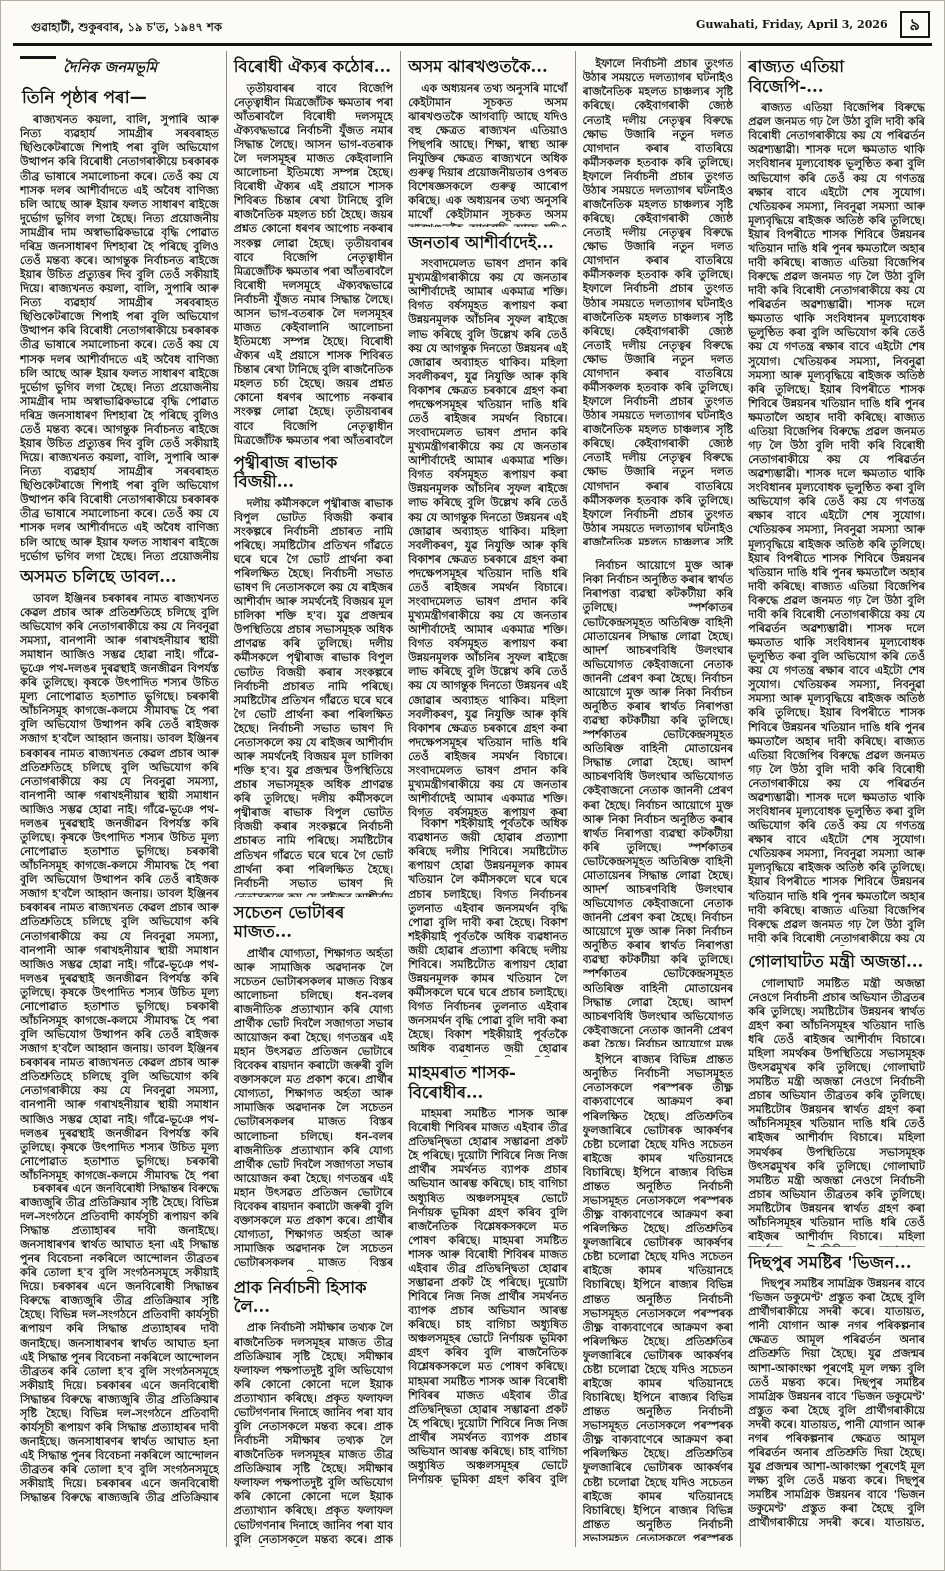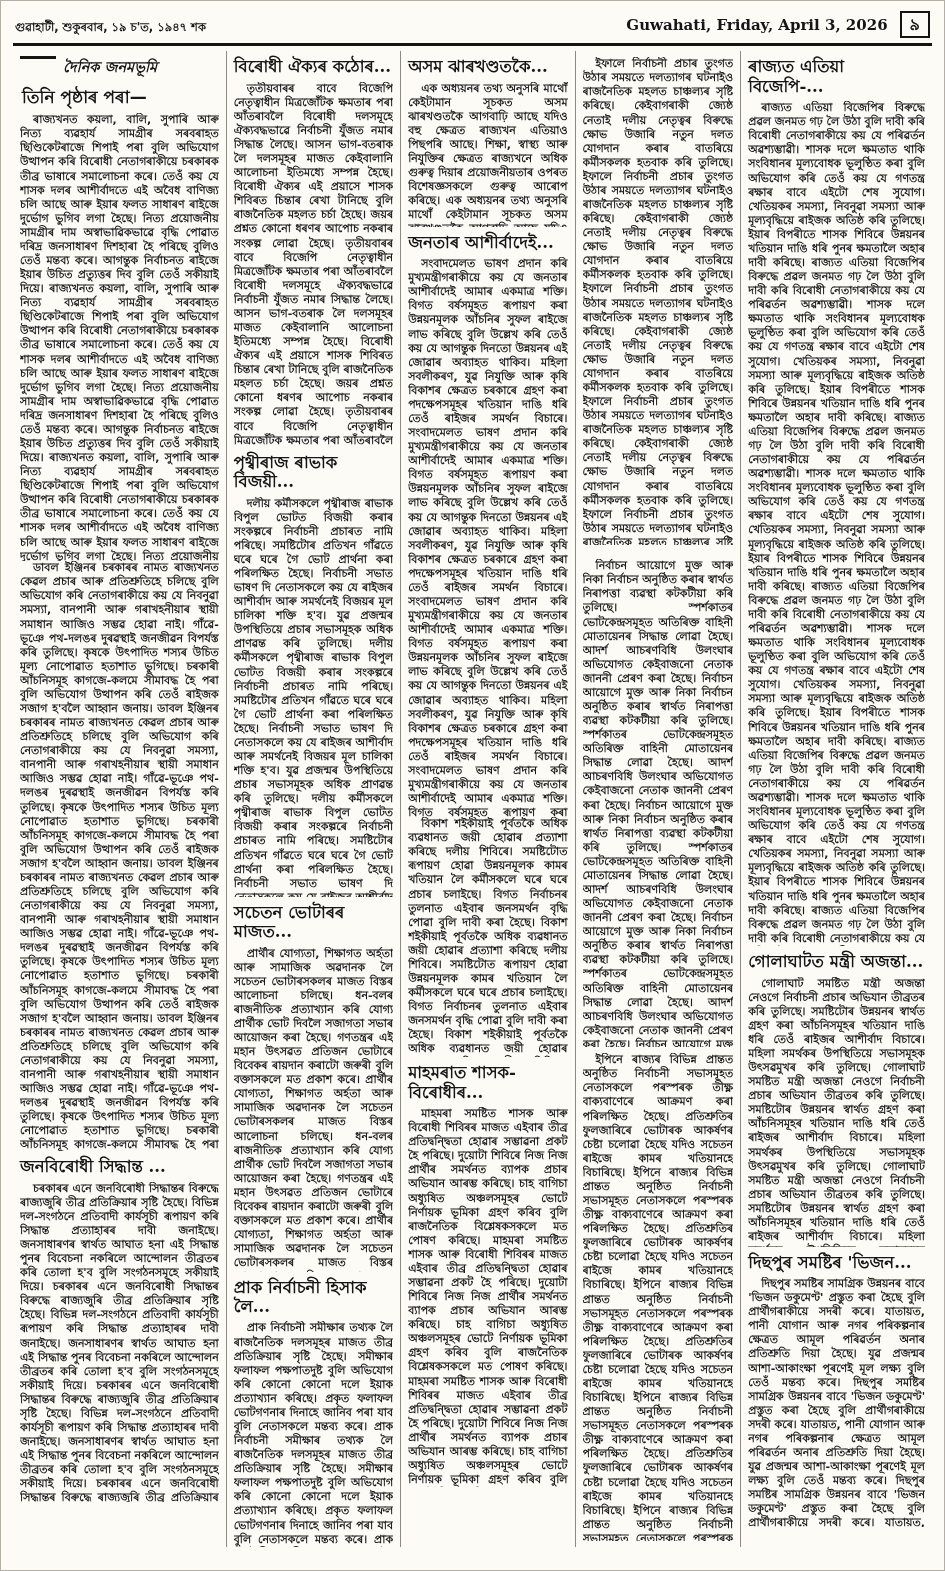--- a/index.html
+++ b/index.html
@@ -5,23 +5,23 @@
   * { margin:0; padding:0; box-sizing:border-box; }
   html, body { background:#9a968e; }
   .sheet {
     width:945px; height:1571px; margin:0 auto; overflow:hidden;
     background:#fcfbf6; color:#161616;
     border:1px solid #b3afa5;
     padding:8px 12px 12px;
     font-family:"DejaVu Sans", sans-serif;
   }
   .hdr { display:flex; justify-content:space-between; align-items:flex-end; padding:2px 2px 5px 2px; }
-  .hdr-left { font-size:11.5px; font-weight:bold; }
+  .hdr-left { font-size:11.5px; font-weight:bold;margin-left:16px; }
   .hdr-right { display:flex; align-items:center; gap:12px; }
-  .hdr-date-en { font-family:"DejaVu Serif", serif; font-weight:bold; font-size:15px; }
+  .hdr-date-en { font-family:"DejaVu Serif", serif; font-weight:bold; font-size:11px; }
   .pageno { border:2px solid #141414; padding:0 8px; font-size:16px; font-weight:bold; line-height:1.45; }
   .hdr-rule { border-top:3px solid #141414; margin-bottom:5px; }
   .content {
     display:grid;
     grid-template-columns:1.22fr 1fr 1fr 0.95fr 1.1fr;
     height:1496px; overflow:hidden;
   }
   .col { overflow:hidden; padding:0 7px; min-width:0; }
   .col + .col { border-left:1px solid #8d8a82; }
   .mast { display:flex; align-items:flex-start; gap:7px; padding-top:5px; }
@@ -57,23 +57,23 @@
 
     <section class="col">
       <div class="mast">
         <span class="mast-dash"></span>
         <span class="mast-name">দৈনিক জনমভূমি</span>
       </div>
       <div class="kicker">তিনি পৃষ্ঠাৰ পৰা—</div>
 
       <div class="abody" style="height:448px">ৰাজ্যখনত কয়লা, বালি, সুপাৰি আৰু নিত্য ব্যৱহাৰ্য সামগ্ৰীৰ সৰবৰাহত ছিণ্ডিকেটৰাজে শিপাই পৰা বুলি অভিযোগ উত্থাপন কৰি বিৰোধী নেতাগৰাকীয়ে চৰকাৰক তীব্ৰ ভাষাৰে সমালোচনা কৰে। তেওঁ কয় যে শাসক দলৰ আশীৰ্বাদতে এই অবৈধ বাণিজ্য চলি আছে আৰু ইয়াৰ ফলত সাধাৰণ ৰাইজে দুৰ্ভোগ ভুগিব লগা হৈছে। নিত্য প্ৰয়োজনীয় সামগ্ৰীৰ দাম অস্বাভাৱিকভাৱে বৃদ্ধি পোৱাত দৰিদ্ৰ জনসাধাৰণ দিশহাৰা হৈ পৰিছে বুলিও তেওঁ মন্তব্য কৰে। আগন্তুক নিৰ্বাচনত ৰাইজে ইয়াৰ উচিত প্ৰত্যুত্তৰ দিব বুলি তেওঁ সকীয়াই দিয়ে। ৰাজ্যখনত কয়লা, বালি, সুপাৰি আৰু নিত্য ব্যৱহাৰ্য সামগ্ৰীৰ সৰবৰাহত ছিণ্ডিকেটৰাজে শিপাই পৰা বুলি অভিযোগ উত্থাপন কৰি বিৰোধী নেতাগৰাকীয়ে চৰকাৰক তীব্ৰ ভাষাৰে সমালোচনা কৰে। তেওঁ কয় যে শাসক দলৰ আশীৰ্বাদতে এই অবৈধ বাণিজ্য চলি আছে আৰু ইয়াৰ ফলত সাধাৰণ ৰাইজে দুৰ্ভোগ ভুগিব লগা হৈছে। নিত্য প্ৰয়োজনীয় সামগ্ৰীৰ দাম অস্বাভাৱিকভাৱে বৃদ্ধি পোৱাত দৰিদ্ৰ জনসাধাৰণ দিশহাৰা হৈ পৰিছে বুলিও তেওঁ মন্তব্য কৰে। আগন্তুক নিৰ্বাচনত ৰাইজে ইয়াৰ উচিত প্ৰত্যুত্তৰ দিব বুলি তেওঁ সকীয়াই দিয়ে। ৰাজ্যখনত কয়লা, বালি, সুপাৰি আৰু নিত্য ব্যৱহাৰ্য সামগ্ৰীৰ সৰবৰাহত ছিণ্ডিকেটৰাজে শিপাই পৰা বুলি অভিযোগ উত্থাপন কৰি বিৰোধী নেতাগৰাকীয়ে চৰকাৰক তীব্ৰ ভাষাৰে সমালোচনা কৰে। তেওঁ কয় যে শাসক দলৰ আশীৰ্বাদতে এই অবৈধ বাণিজ্য চলি আছে আৰু ইয়াৰ ফলত সাধাৰণ ৰাইজে দুৰ্ভোগ ভুগিব লগা হৈছে। নিত্য প্ৰয়োজনীয় সামগ্ৰীৰ দাম অস্বাভাৱিকভাৱে বৃদ্ধি পোৱাত দৰিদ্ৰ জনসাধাৰণ দিশহাৰা হৈ পৰিছে বুলিও তেওঁ মন্তব্য কৰে। আগন্তুক নিৰ্বাচনত ৰাইজে ইয়াৰ উচিত প্ৰত্যুত্তৰ দিব বুলি তেওঁ সকীয়াই দিয়ে। ৰাজ্যখনত কয়লা, বালি, সুপাৰি আৰু নিত্য ব্যৱহাৰ্য সামগ্ৰীৰ সৰবৰাহত ছিণ্ডিকেটৰাজে শিপাই পৰা বুলি অভিযোগ উত্থাপন কৰি বিৰোধী নেতাগৰাকীয়ে চৰকাৰক তীব্ৰ ভাষাৰে সমালোচনা কৰে। তেওঁ কয় যে শাসক দলৰ আশীৰ্বাদতে এই অবৈধ বাণিজ্য চলি আছে আৰু ইয়াৰ ফলত সাধাৰণ ৰাইজে দুৰ্ভোগ ভুগিব লগা হৈছে। নিত্য প্ৰয়োজনীয় সামগ্ৰীৰ দাম অস্বাভাৱিকভাৱে বৃদ্ধি পোৱাত দৰিদ্ৰ জনসাধাৰণ দিশহাৰা হৈ পৰিছে বুলিও তেওঁ মন্তব্য কৰে। আগন্তুক নিৰ্বাচনত ৰাইজে ইয়াৰ উচিত প্ৰত্যুত্তৰ দিব বুলি তেওঁ সকীয়াই দিয়ে।</div>
 
+      <h2 class="headline">অসমত চলিছে ডাবল...</h2>
       <div class="abody" style="height:590px">ডাবল ইঞ্জিনৰ চৰকাৰৰ নামত ৰাজ্যখনত কেৱল প্ৰচাৰ আৰু প্ৰতিশ্ৰুতিহে চলিছে বুলি অভিযোগ কৰি নেতাগৰাকীয়ে কয় যে নিবনুৱা সমস্যা, বানপানী আৰু গৰাখহনীয়াৰ স্থায়ী সমাধান আজিও সম্ভৱ হোৱা নাই। গাঁৱে-ভূঞে পথ-দলঙৰ দুৰৱস্থাই জনজীৱন বিপৰ্যস্ত কৰি তুলিছে। কৃষকে উৎপাদিত শস্যৰ উচিত মূল্য নোপোৱাত হতাশাত ভুগিছে। চৰকাৰী আঁচনিসমূহ কাগজে-কলমে সীমাবদ্ধ হৈ পৰা বুলি অভিযোগ উত্থাপন কৰি তেওঁ ৰাইজক সজাগ হ'বলৈ আহ্বান জনায়। ডাবল ইঞ্জিনৰ চৰকাৰৰ নামত ৰাজ্যখনত কেৱল প্ৰচাৰ আৰু প্ৰতিশ্ৰুতিহে চলিছে বুলি অভিযোগ কৰি নেতাগৰাকীয়ে কয় যে নিবনুৱা সমস্যা, বানপানী আৰু গৰাখহনীয়াৰ স্থায়ী সমাধান আজিও সম্ভৱ হোৱা নাই। গাঁৱে-ভূঞে পথ-দলঙৰ দুৰৱস্থাই জনজীৱন বিপৰ্যস্ত কৰি তুলিছে। কৃষকে উৎপাদিত শস্যৰ উচিত মূল্য নোপোৱাত হতাশাত ভুগিছে। চৰকাৰী আঁচনিসমূহ কাগজে-কলমে সীমাবদ্ধ হৈ পৰা বুলি অভিযোগ উত্থাপন কৰি তেওঁ ৰাইজক সজাগ হ'বলৈ আহ্বান জনায়। ডাবল ইঞ্জিনৰ চৰকাৰৰ নামত ৰাজ্যখনত কেৱল প্ৰচাৰ আৰু প্ৰতিশ্ৰুতিহে চলিছে বুলি অভিযোগ কৰি নেতাগৰাকীয়ে কয় যে নিবনুৱা সমস্যা, বানপানী আৰু গৰাখহনীয়াৰ স্থায়ী সমাধান আজিও সম্ভৱ হোৱা নাই। গাঁৱে-ভূঞে পথ-দলঙৰ দুৰৱস্থাই জনজীৱন বিপৰ্যস্ত কৰি তুলিছে। কৃষকে উৎপাদিত শস্যৰ উচিত মূল্য নোপোৱাত হতাশাত ভুগিছে। চৰকাৰী আঁচনিসমূহ কাগজে-কলমে সীমাবদ্ধ হৈ পৰা বুলি অভিযোগ উত্থাপন কৰি তেওঁ ৰাইজক সজাগ হ'বলৈ আহ্বান জনায়। ডাবল ইঞ্জিনৰ চৰকাৰৰ নামত ৰাজ্যখনত কেৱল প্ৰচাৰ আৰু প্ৰতিশ্ৰুতিহে চলিছে বুলি অভিযোগ কৰি নেতাগৰাকীয়ে কয় যে নিবনুৱা সমস্যা, বানপানী আৰু গৰাখহনীয়াৰ স্থায়ী সমাধান আজিও সম্ভৱ হোৱা নাই। গাঁৱে-ভূঞে পথ-দলঙৰ দুৰৱস্থাই জনজীৱন বিপৰ্যস্ত কৰি তুলিছে। কৃষকে উৎপাদিত শস্যৰ উচিত মূল্য নোপোৱাত হতাশাত ভুগিছে। চৰকাৰী আঁচনিসমূহ কাগজে-কলমে সীমাবদ্ধ হৈ পৰা বুলি অভিযোগ উত্থাপন কৰি তেওঁ ৰাইজক সজাগ হ'বলৈ আহ্বান জনায়। ডাবল ইঞ্জিনৰ চৰকাৰৰ নামত ৰাজ্যখনত কেৱল প্ৰচাৰ আৰু প্ৰতিশ্ৰুতিহে চলিছে বুলি অভিযোগ কৰি নেতাগৰাকীয়ে কয় যে নিবনুৱা সমস্যা, বানপানী আৰু গৰাখহনীয়াৰ স্থায়ী সমাধান আজিও সম্ভৱ হোৱা নাই। গাঁৱে-ভূঞে পথ-দলঙৰ দুৰৱস্থাই জনজীৱন বিপৰ্যস্ত কৰি তুলিছে। কৃষকে উৎপাদিত শস্যৰ উচিত মূল্য নোপোৱাত হতাশাত ভুগিছে। চৰকাৰী আঁচনিসমূহ কাগজে-কলমে সীমাবদ্ধ হৈ পৰা বুলি অভিযোগ উত্থাপন কৰি তেওঁ ৰাইজক সজাগ হ'বলৈ আহ্বান জনায়।</div>
 
-      <h2 class="headline">জনবিৰোধী সিদ্ধান্ত ...</h2>
       <div class="abody" style="height:320px">চৰকাৰৰ এনে জনবিৰোধী সিদ্ধান্তৰ বিৰুদ্ধে ৰাজ্যজুৰি তীব্ৰ প্ৰতিক্ৰিয়াৰ সৃষ্টি হৈছে। বিভিন্ন দল-সংগঠনে প্ৰতিবাদী কাৰ্যসূচী ৰূপায়ণ কৰি সিদ্ধান্ত প্ৰত্যাহাৰৰ দাবী জনাইছে। জনসাধাৰণৰ স্বাৰ্থত আঘাত হনা এই সিদ্ধান্ত পুনৰ বিবেচনা নকৰিলে আন্দোলন তীব্ৰতৰ কৰি তোলা হ'ব বুলি সংগঠনসমূহে সকীয়াই দিয়ে। চৰকাৰৰ এনে জনবিৰোধী সিদ্ধান্তৰ বিৰুদ্ধে ৰাজ্যজুৰি তীব্ৰ প্ৰতিক্ৰিয়াৰ সৃষ্টি হৈছে। বিভিন্ন দল-সংগঠনে প্ৰতিবাদী কাৰ্যসূচী ৰূপায়ণ কৰি সিদ্ধান্ত প্ৰত্যাহাৰৰ দাবী জনাইছে। জনসাধাৰণৰ স্বাৰ্থত আঘাত হনা এই সিদ্ধান্ত পুনৰ বিবেচনা নকৰিলে আন্দোলন তীব্ৰতৰ কৰি তোলা হ'ব বুলি সংগঠনসমূহে সকীয়াই দিয়ে। চৰকাৰৰ এনে জনবিৰোধী সিদ্ধান্তৰ বিৰুদ্ধে ৰাজ্যজুৰি তীব্ৰ প্ৰতিক্ৰিয়াৰ সৃষ্টি হৈছে। বিভিন্ন দল-সংগঠনে প্ৰতিবাদী কাৰ্যসূচী ৰূপায়ণ কৰি সিদ্ধান্ত প্ৰত্যাহাৰৰ দাবী জনাইছে। জনসাধাৰণৰ স্বাৰ্থত আঘাত হনা এই সিদ্ধান্ত পুনৰ বিবেচনা নকৰিলে আন্দোলন তীব্ৰতৰ কৰি তোলা হ'ব বুলি সংগঠনসমূহে সকীয়াই দিয়ে। চৰকাৰৰ এনে জনবিৰোধী সিদ্ধান্তৰ বিৰুদ্ধে ৰাজ্যজুৰি তীব্ৰ প্ৰতিক্ৰিয়াৰ সৃষ্টি হৈছে। বিভিন্ন দল-সংগঠনে প্ৰতিবাদী কাৰ্যসূচী ৰূপায়ণ কৰি সিদ্ধান্ত প্ৰত্যাহাৰৰ দাবী জনাইছে। জনসাধাৰণৰ স্বাৰ্থত আঘাত হনা এই সিদ্ধান্ত পুনৰ বিবেচনা নকৰিলে আন্দোলন তীব্ৰতৰ কৰি তোলা হ'ব বুলি সংগঠনসমূহে সকীয়াই দিয়ে।</div>
     </section>
 
     <section class="col">
       <h2 class="headline">বিৰোধী ঐক্যৰ কঠোৰ...</h2>
       <div class="abody" style="height:365px">তৃতীয়বাৰৰ বাবে বিজেপি নেতৃত্বাধীন মিত্ৰজোঁটক ক্ষমতাৰ পৰা আঁতৰাবলৈ বিৰোধী দলসমূহে ঐক্যবদ্ধভাৱে নিৰ্বাচনী যুঁজত নমাৰ সিদ্ধান্ত লৈছে। আসন ভাগ-বতৰাক লৈ দলসমূহৰ মাজত কেইবালানি আলোচনা ইতিমধ্যে সম্পন্ন হৈছে। বিৰোধী ঐক্যৰ এই প্ৰয়াসে শাসক শিবিৰত চিন্তাৰ ৰেখা টানিছে বুলি ৰাজনৈতিক মহলত চৰ্চা হৈছে। জয়ৰ প্ৰশ্নত কোনো ধৰণৰ আপোচ নকৰাৰ সংকল্প লোৱা হৈছে। তৃতীয়বাৰৰ বাবে বিজেপি নেতৃত্বাধীন মিত্ৰজোঁটক ক্ষমতাৰ পৰা আঁতৰাবলৈ বিৰোধী দলসমূহে ঐক্যবদ্ধভাৱে নিৰ্বাচনী যুঁজত নমাৰ সিদ্ধান্ত লৈছে। আসন ভাগ-বতৰাক লৈ দলসমূহৰ মাজত কেইবালানি আলোচনা ইতিমধ্যে সম্পন্ন হৈছে। বিৰোধী ঐক্যৰ এই প্ৰয়াসে শাসক শিবিৰত চিন্তাৰ ৰেখা টানিছে বুলি ৰাজনৈতিক মহলত চৰ্চা হৈছে। জয়ৰ প্ৰশ্নত কোনো ধৰণৰ আপোচ নকৰাৰ সংকল্প লোৱা হৈছে। তৃতীয়বাৰৰ বাবে বিজেপি নেতৃত্বাধীন মিত্ৰজোঁটক ক্ষমতাৰ পৰা আঁতৰাবলৈ বিৰোধী দলসমূহে ঐক্যবদ্ধভাৱে নিৰ্বাচনী যুঁজত নমাৰ সিদ্ধান্ত লৈছে। আসন ভাগ-বতৰাক লৈ দলসমূহৰ মাজত কেইবালানি আলোচনা ইতিমধ্যে সম্পন্ন হৈছে। বিৰোধী ঐক্যৰ এই প্ৰয়াসে শাসক শিবিৰত চিন্তাৰ ৰেখা টানিছে বুলি ৰাজনৈতিক মহলত চৰ্চা হৈছে। জয়ৰ প্ৰশ্নত কোনো ধৰণৰ আপোচ নকৰাৰ সংকল্প লোৱা হৈছে। তৃতীয়বাৰৰ বাবে বিজেপি নেতৃত্বাধীন মিত্ৰজোঁটক ক্ষমতাৰ পৰা আঁতৰাবলৈ বিৰোধী দলসমূহে ঐক্যবদ্ধভাৱে নিৰ্বাচনী যুঁজত নমাৰ সিদ্ধান্ত লৈছে। আসন ভাগ-বতৰাক লৈ দলসমূহৰ মাজত কেইবালানি আলোচনা ইতিমধ্যে সম্পন্ন হৈছে। বিৰোধী ঐক্যৰ এই প্ৰয়াসে শাসক শিবিৰত চিন্তাৰ ৰেখা টানিছে বুলি ৰাজনৈতিক মহলত চৰ্চা হৈছে। জয়ৰ প্ৰশ্নত কোনো ধৰণৰ আপোচ নকৰাৰ সংকল্প লোৱা হৈছে।</div>
 
       <h2 class="headline">পৃথ্বীৰাজ ৰাভাক বিজয়ী...</h2>
       <div class="abody" style="height:400px">দলীয় কৰ্মীসকলে পৃথ্বীৰাজ ৰাভাক বিপুল ভোটত বিজয়ী কৰাৰ সংকল্পৰে নিৰ্বাচনী প্ৰচাৰত নামি পৰিছে। সমষ্টিটোৰ প্ৰতিখন গাঁৱতে ঘৰে ঘৰে গৈ ভোট প্ৰাৰ্থনা কৰা পৰিলক্ষিত হৈছে। নিৰ্বাচনী সভাত ভাষণ দি নেতাসকলে কয় যে ৰাইজৰ আশীৰ্বাদ আৰু সমৰ্থনেই বিজয়ৰ মূল চালিকা শক্তি হ'ব। যুৱ প্ৰজন্মৰ উপস্থিতিয়ে প্ৰচাৰ সভাসমূহক অধিক প্ৰাণৱন্ত কৰি তুলিছে। দলীয় কৰ্মীসকলে পৃথ্বীৰাজ ৰাভাক বিপুল ভোটত বিজয়ী কৰাৰ সংকল্পৰে নিৰ্বাচনী প্ৰচাৰত নামি পৰিছে। সমষ্টিটোৰ প্ৰতিখন গাঁৱতে ঘৰে ঘৰে গৈ ভোট প্ৰাৰ্থনা কৰা পৰিলক্ষিত হৈছে। নিৰ্বাচনী সভাত ভাষণ দি নেতাসকলে কয় যে ৰাইজৰ আশীৰ্বাদ আৰু সমৰ্থনেই বিজয়ৰ মূল চালিকা শক্তি হ'ব। যুৱ প্ৰজন্মৰ উপস্থিতিয়ে প্ৰচাৰ সভাসমূহক অধিক প্ৰাণৱন্ত কৰি তুলিছে। দলীয় কৰ্মীসকলে পৃথ্বীৰাজ ৰাভাক বিপুল ভোটত বিজয়ী কৰাৰ সংকল্পৰে নিৰ্বাচনী প্ৰচাৰত নামি পৰিছে। সমষ্টিটোৰ প্ৰতিখন গাঁৱতে ঘৰে ঘৰে গৈ ভোট প্ৰাৰ্থনা কৰা পৰিলক্ষিত হৈছে। নিৰ্বাচনী সভাত ভাষণ দি নেতাসকলে কয় যে ৰাইজৰ আশীৰ্বাদ আৰু সমৰ্থনেই বিজয়ৰ মূল চালিকা শক্তি হ'ব। যুৱ প্ৰজন্মৰ উপস্থিতিয়ে প্ৰচাৰ সভাসমূহক অধিক প্ৰাণৱন্ত কৰি তুলিছে। দলীয় কৰ্মীসকলে পৃথ্বীৰাজ ৰাভাক বিপুল ভোটত বিজয়ী কৰাৰ সংকল্পৰে নিৰ্বাচনী প্ৰচাৰত নামি পৰিছে। সমষ্টিটোৰ প্ৰতিখন গাঁৱতে ঘৰে ঘৰে গৈ ভোট প্ৰাৰ্থনা কৰা পৰিলক্ষিত হৈছে। নিৰ্বাচনী সভাত ভাষণ দি নেতাসকলে কয় যে ৰাইজৰ আশীৰ্বাদ আৰু সমৰ্থনেই বিজয়ৰ মূল চালিকা শক্তি হ'ব। যুৱ প্ৰজন্মৰ উপস্থিতিয়ে প্ৰচাৰ সভাসমূহক অধিক প্ৰাণৱন্ত কৰি তুলিছে।</div>
 

